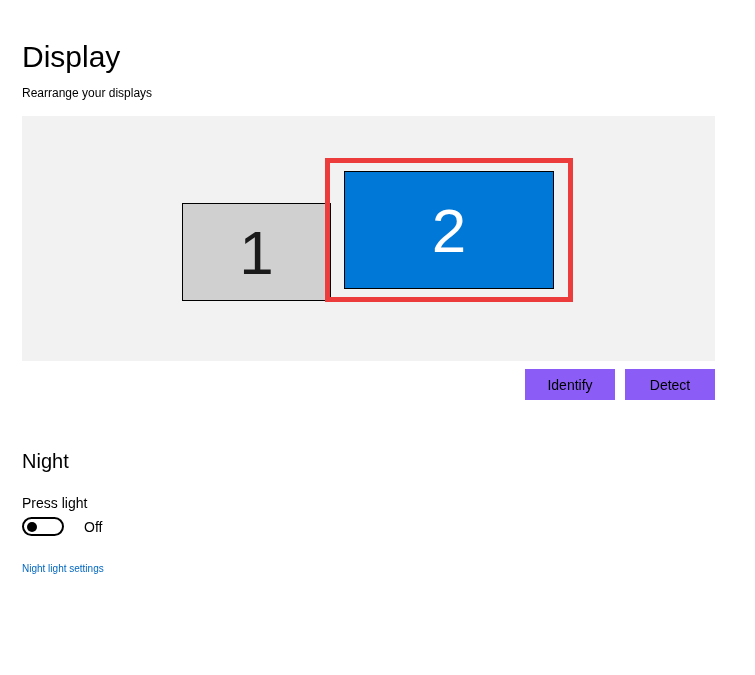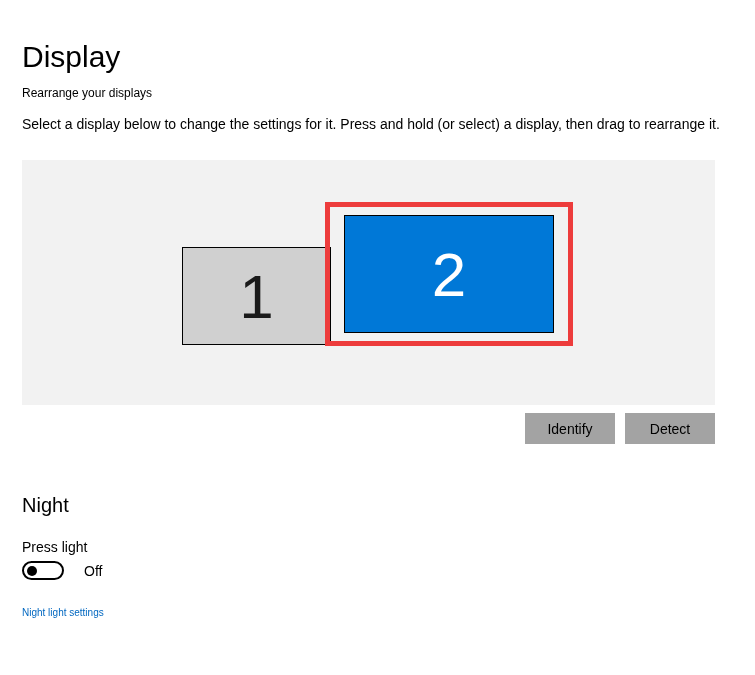--- a/index.html
+++ b/index.html
@@ -80,21 +80,21 @@
   .btn-row {
     width: 693px;
     display: flex;
     justify-content: flex-end;
     gap: 10px;
     margin-bottom: 50px;
   }
   .btn {
     width: 90px;
     height: 31px;
-    background: #a3a3a3;
+    background: #8b5cf6;
     border: none;
     font-family: inherit;
     font-size: 14px;
     color: #000;
     cursor: pointer;
   }
   .color-title {
     font-size: 20px;
     font-weight: 400;
     margin: 0 0 22px 0;
@@ -141,21 +141,20 @@
 </style>
 </head>
 <body>
 
 <div class="page">
 
   <h1 class="page-title">Display</h1>
 
   <h2 class="section-title">Rearrange your displays</h2>
 
-  <p class="help-text">Select a display below to change the settings for it. Press and hold (or select) a display, then drag to rearrange it.</p>
 
   <div class="arrange-area">
     <div class="monitor monitor-1">
       <span>1</span>
     </div>
     <div class="mon2-highlight">
       <div class="monitor monitor-2">
         <span>2</span>
       </div>
     </div>

